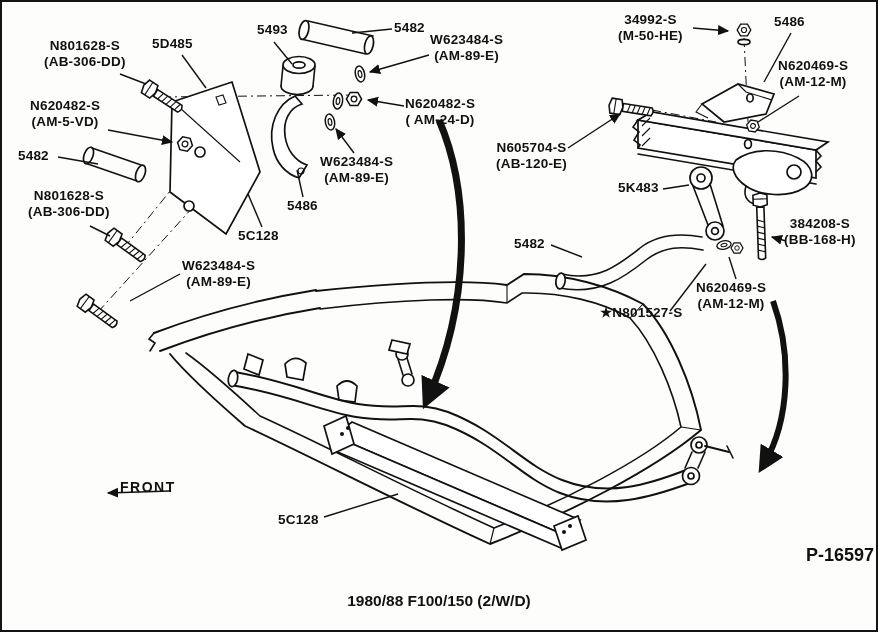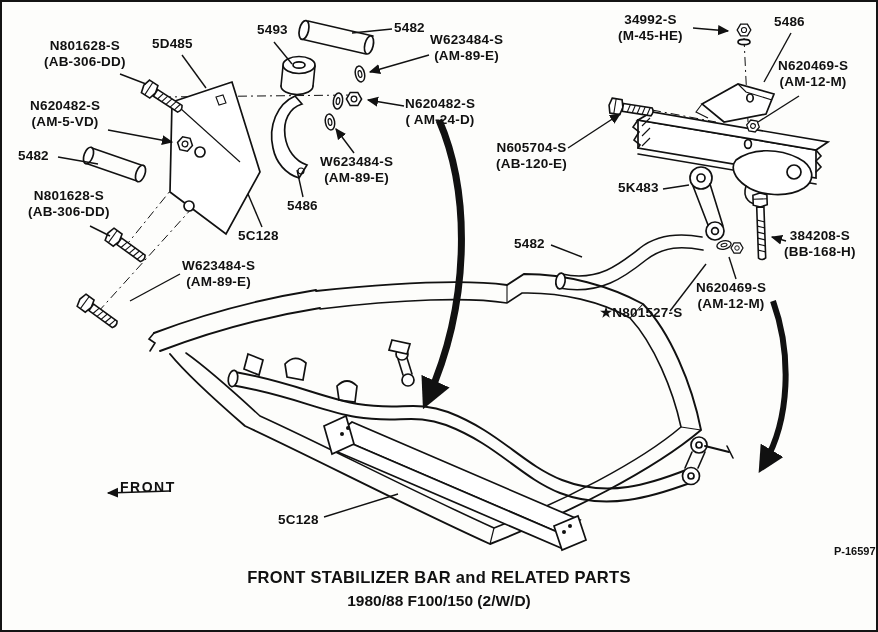--- a/index.html
+++ b/index.html
@@ -12,21 +12,21 @@
   .lbl{
     position:absolute;font-weight:700;font-size:13.5px;line-height:16px;
     text-align:center;white-space:nowrap;letter-spacing:.2px;color:#111;
   }
   .lbl span{display:block;}
   .title-line{
     position:absolute;left:0;width:100%;text-align:center;font-weight:700;color:#111;
   }
   .t1{top:566px;font-size:16.5px;letter-spacing:.3px;}
   .t2{top:590px;font-size:15.5px;}
-  .fig-num{position:absolute;left:832px;top:543px;font-weight:700;font-size:11px;}
+  .fig-num{position:absolute;left:804px;top:543px;font-weight:700;font-size:18px;}
   .front{position:absolute;left:118px;top:477px;font-weight:700;font-size:14px;letter-spacing:1.5px;}
   
   .ln{stroke:#111;stroke-width:1.6;fill:none;stroke-linecap:round;}
   .ln2{stroke:#111;stroke-width:1.9;fill:none;stroke-linecap:round;}
   .part{fill:#fff;stroke:#111;stroke-width:1.7;}
   .thin{stroke:#111;stroke-width:1.1;fill:none;}
   .cl{stroke:#111;stroke-width:1;fill:none;stroke-dasharray:9 4 2 4;}
   .ld{stroke:#111;stroke-width:1.4;fill:none;}
   .arrow{stroke:#111;fill:none;}
 </style>
@@ -288,52 +288,51 @@
   </div>
   <div class="lbl" style="left:236px;top:226px;">
     <span>5C128</span>
   </div>
   <div class="lbl" style="left:180px;top:256px;">
     <span>W623484-S</span>
     <span>(AM-89-E)</span>
   </div>
   <div class="lbl" style="left:616px;top:10px;">
     <span>34992-S</span>
-    <span>(M-45-HE)</span>
+    <span>(M-50-HE)</span>
   </div>
   <div class="lbl" style="left:772px;top:12px;">
     <span>5486</span>
   </div>
   <div class="lbl" style="left:776px;top:56px;">
     <span>N620469-S</span>
     <span>(AM-12-M)</span>
   </div>
   <div class="lbl" style="left:494px;top:138px;">
     <span>N605704-S</span>
     <span>(AB-120-E)</span>
   </div>
   <div class="lbl" style="left:616px;top:178px;">
     <span>5K483</span>
   </div>
   <div class="lbl" style="left:512px;top:234px;">
     <span>5482</span>
   </div>
-  <div class="lbl" style="left:782px;top:226px;">
+  <div class="lbl" style="left:782px;top:214px;">
     <span>384208-S</span>
     <span>(BB-168-H)</span>
   </div>
   <div class="lbl" style="left:694px;top:278px;">
     <span>N620469-S</span>
     <span>(AM-12-M)</span>
   </div>
   <div class="lbl" style="left:570px;top:303px;margin-left:28px;">
     <span>★N801527-S</span>
   </div>
   <div class="lbl" style="left:276px;top:510px;">
     <span>5C128</span>
   </div>
 
   <div class="front">FRONT</div>
   <div class="fig-num">P-16597</div>
-  <div class="title-line t1">FRONT STABILIZER BAR and RELATED PARTS</div>
   <div class="title-line t2">1980/88 F100/150 (2/W/D)</div>
 
 </div>
 
 </body></html>

